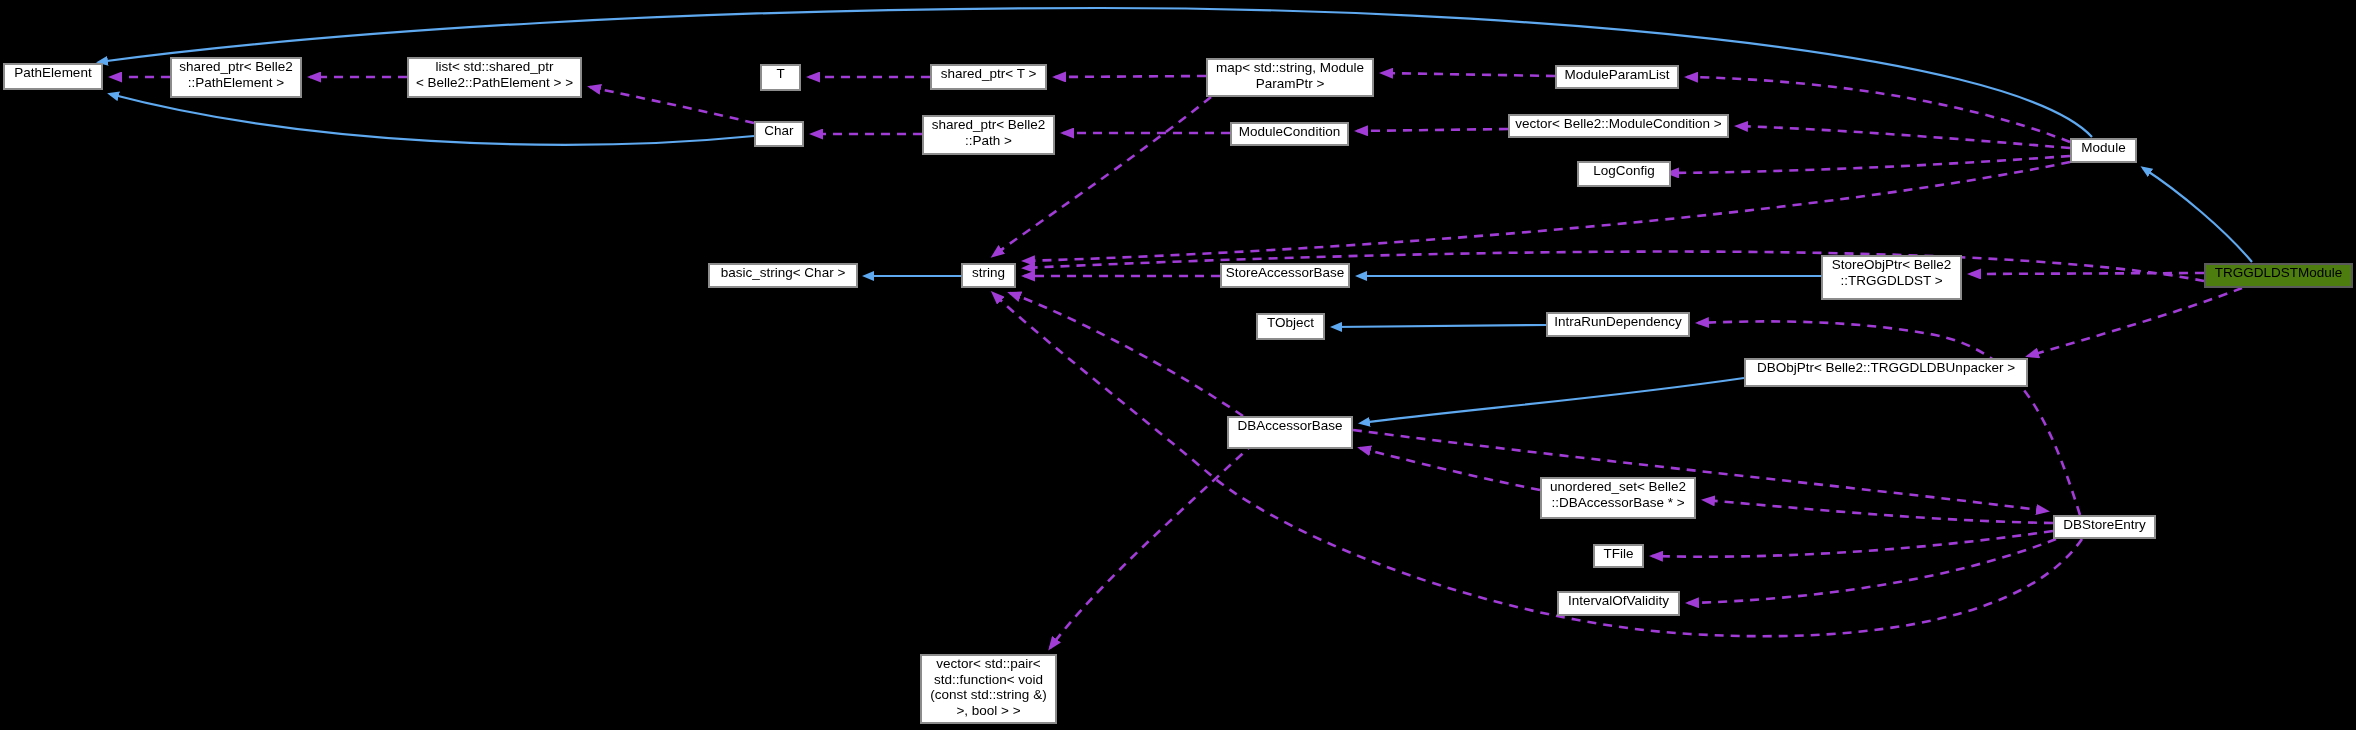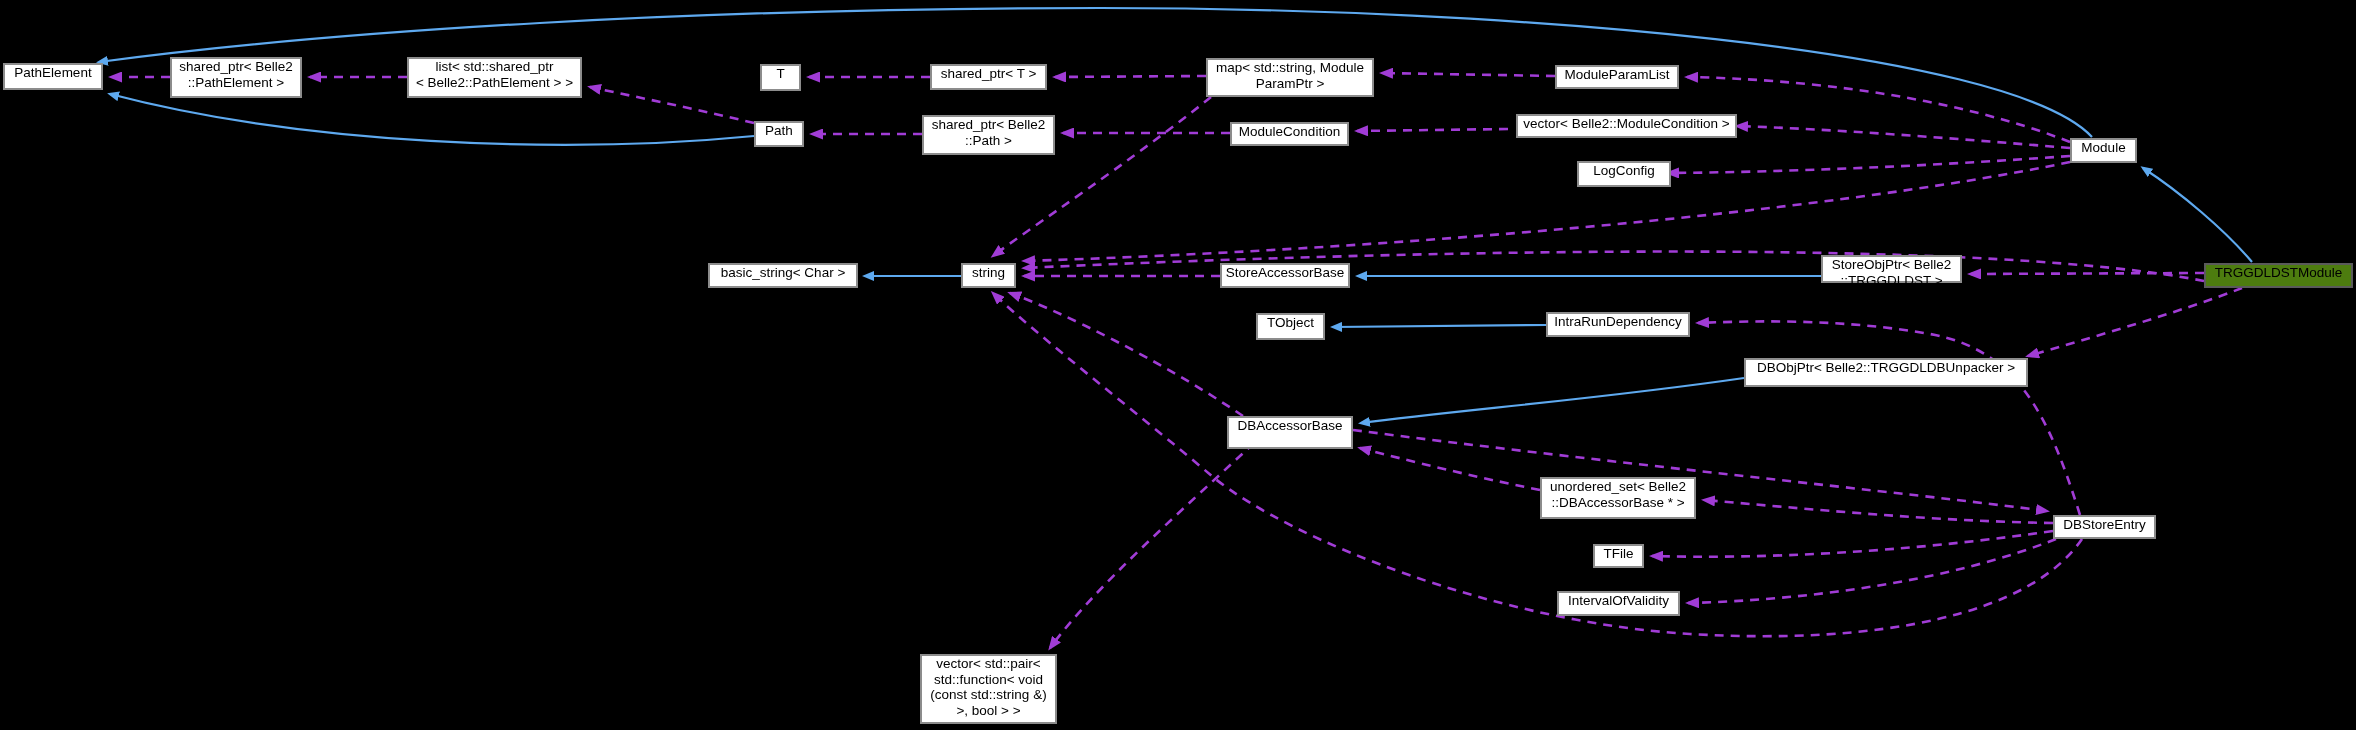--- a/index.html
+++ b/index.html
@@ -80,54 +80,54 @@
         <span>T</span>
       </div>
       <div class="node" style="left: 930px; top: 64px; width: 117px; height: 26px;">
         <span>shared_ptr&lt; T &gt;</span>
       </div>
       <div class="node" style="left: 1206px; top: 58px; width: 168px; height: 39px;">
         <span>map&lt; std::string, Module</span>
         <span>ParamPtr &gt;</span>
       </div>
       <div class="node" style="left: 754px; top: 121px; width: 50px; height: 26px;">
-        <span>Path</span>
+        <span>Char</span>
       </div>
       <div class="node" style="left: 922px; top: 115px; width: 133px; height: 40px;">
         <span>shared_ptr&lt; Belle2</span>
         <span>::Path &gt;</span>
       </div>
       <div class="node" style="left: 1230px; top: 122px; width: 119px; height: 24px;">
         <span>ModuleCondition</span>
       </div>
       <div class="node" style="left: 1555px; top: 65px; width: 124px; height: 24px;">
         <span>ModuleParamList</span>
       </div>
-      <div class="node" style="left: 1508px; top: 114px; width: 221px; height: 24px; margin-left: 8px;">
+      <div class="node" style="left: 1508px; top: 114px; width: 221px; height: 24px;">
         <span>vector&lt; Belle2::ModuleCondition &gt;</span>
       </div>
       <div class="node" style="left: 1577px; top: 161px; width: 94px; height: 26px;">
         <span>LogConfig</span>
       </div>
       <div class="node" style="left: 2070px; top: 138px; width: 67px; height: 25px;">
         <span>Module</span>
       </div>
       <div class="node" style="left: 708px; top: 263px; width: 150px; height: 25px;">
         <span>basic_string&lt; Char &gt;</span>
       </div>
       <div class="node" style="left: 961px; top: 263px; width: 55px; height: 25px;">
         <span>string</span>
       </div>
       <div class="node" style="left: 1220px; top: 263px; width: 130px; height: 25px;">
         <span>StoreAccessorBase</span>
       </div>
       <div class="node" style="left: 1256px; top: 313px; width: 69px; height: 27px;">
         <span>TObject</span>
       </div>
-      <div class="node" style="left: 1821px; top: 255px; width: 141px; height: 28px;">
+      <div class="node" style="left: 1821px; top: 255px; width: 141px; height: 45px;">
         <span>StoreObjPtr&lt; Belle2</span>
         <span>::TRGGDLDST &gt;</span>
       </div>
       <div class="node hl" style="left: 2204px; top: 263px; width: 149px; height: 25px;">
         <span>TRGGDLDSTModule</span>
       </div>
       <div class="node" style="left: 1546px; top: 312px; width: 144px; height: 25px;">
         <span>IntraRunDependency</span>
       </div>
       <div class="node" style="left: 1744px; top: 358px; width: 284px; height: 29px;">

